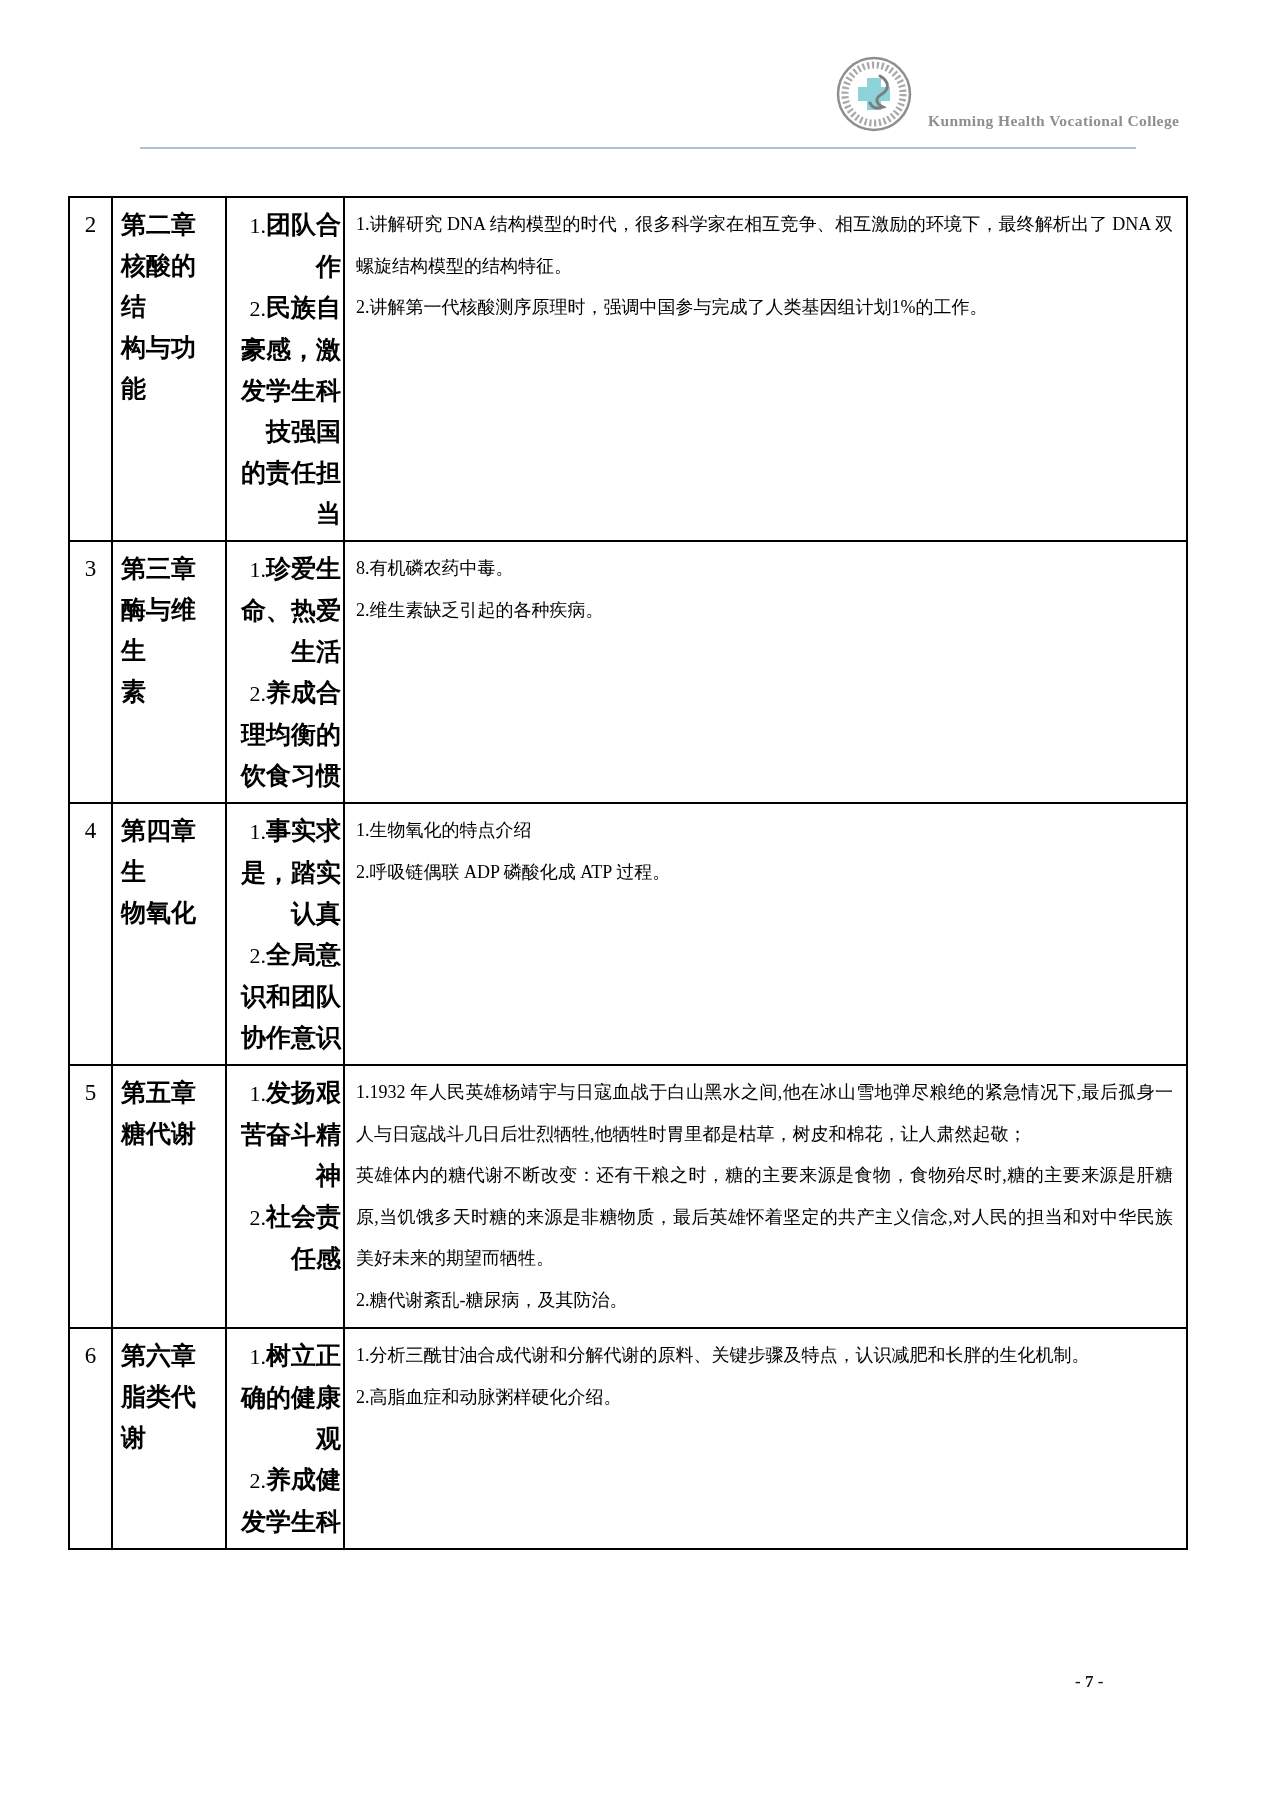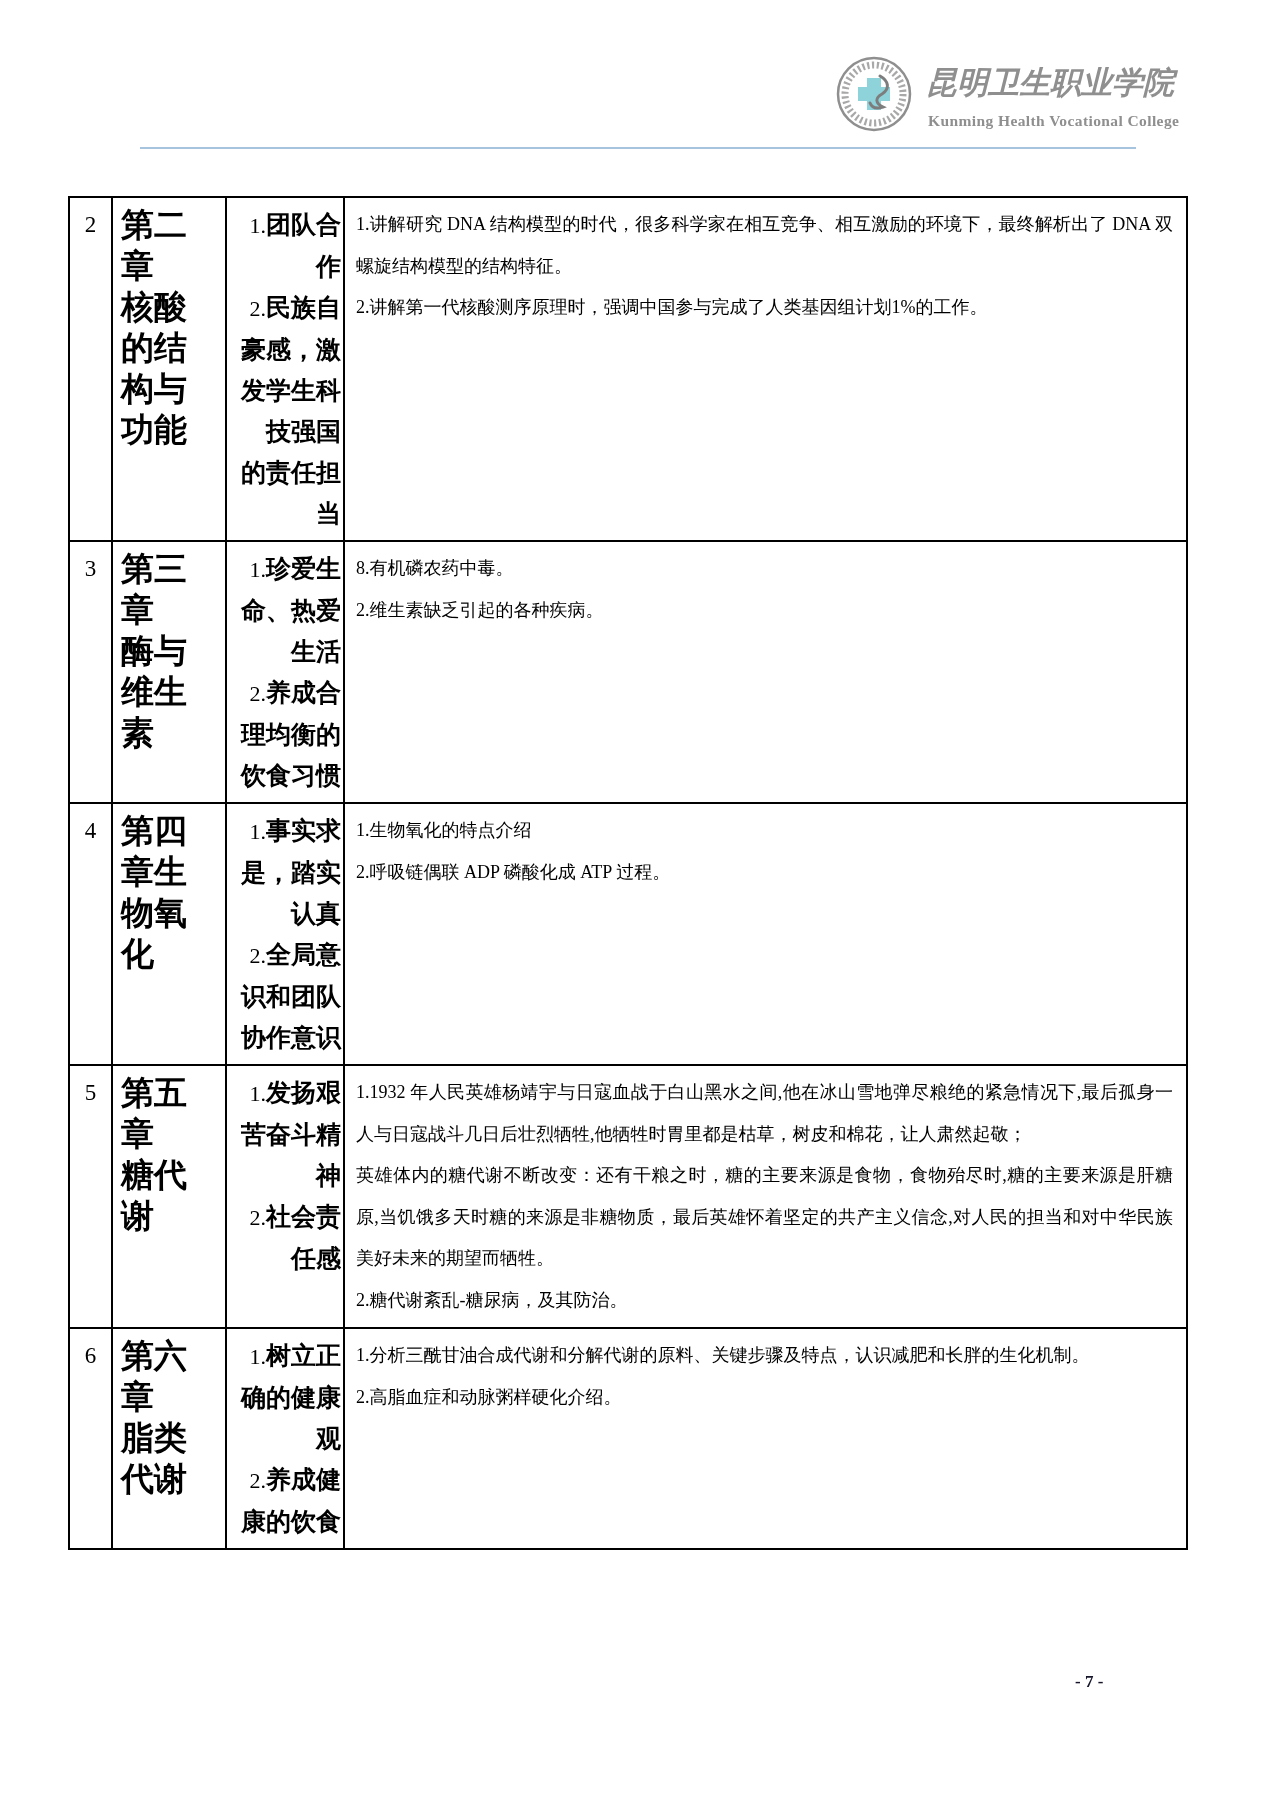--- a/index.html
+++ b/index.html
@@ -46,21 +46,21 @@
     border: 2px solid #000;
     vertical-align: top;
     padding: 6px 6px 6px 8px;
   }
   td.c-num {
     text-align: center; font-size: 23px; line-height: 41px;
     padding-left: 0; padding-right: 0;
   }
   td.c-chapter {
     font-family: "DejaVu Sans", "Liberation Sans", sans-serif;
-    font-weight: 700; font-size: 33px; line-height: 41px;
+    font-weight: 700; font-size: 25px; line-height: 41px;
     white-space: pre-line;
   }
   td.c-values {
     font-size: 25px; line-height: 41px;
     padding-left: 7px; padding-right: 2px; text-align: right;
   }
   .value-item { white-space: pre-line; }
   .value-num {
     font-family: "Liberation Serif", "DejaVu Serif", serif;
     font-weight: 400; font-size: 22px;
@@ -91,21 +91,20 @@
 <div class="header">
   <svg class="seal" viewBox="0 0 76 76">
     <circle cx="38" cy="38" r="36" fill="none" stroke="#8f8f8f" stroke-width="2.5"></circle>
     <circle cx="38" cy="38" r="29" fill="none" stroke="#a8a8a8" stroke-width="7" stroke-dasharray="2.2 2.6"></circle>
     <g>
       <rect x="31" y="22" width="14" height="32" fill="#8ed3da"></rect>
       <rect x="22" y="31" width="32" height="14" fill="#8ed3da"></rect>
     </g>
     <path d="M44 20 c9 5 10 13 2 18 c-7 4 -7 9 1 13 c-6 2 -11 1 -13 -4" fill="none" stroke="#7d7d7d" stroke-width="3" stroke-linecap="round"></path>
   </svg>
-  <div class="cn-name">昆明卫生职业学院</div>
   <div class="en-name">Kunming Health Vocational College</div>
   <div class="divider"></div>
 </div>
 
 <table class="doc-table">
   <colgroup>
     <col style="width:43px">
       <col style="width:114px">
       <col style="width:118px">
       <col style="width:843px">
@@ -190,21 +189,21 @@
 
     <tr>
       <td class="c-num">6</td>
       <td class="c-chapter">第六章
 脂类代谢</td>
       <td class="c-values">
         <div class="value-item"><span class="value-num">1.</span><span class="value-text">树立正
 确的健康
 观</span></div>
         <div class="value-item"><span class="value-num">2.</span><span class="value-text">养成健
-康的饮食</span></div>
+发学生科</span></div>
       </td>
       <td class="c-content">
         <p>1.分析三酰甘油合成代谢和分解代谢的原料、关键步骤及特点，认识减肥和长胖的生化机制。</p>
         <p>2.高脂血症和动脉粥样硬化介绍。</p>
       </td>
     </tr>
 
   </tbody>
 </table>
 

